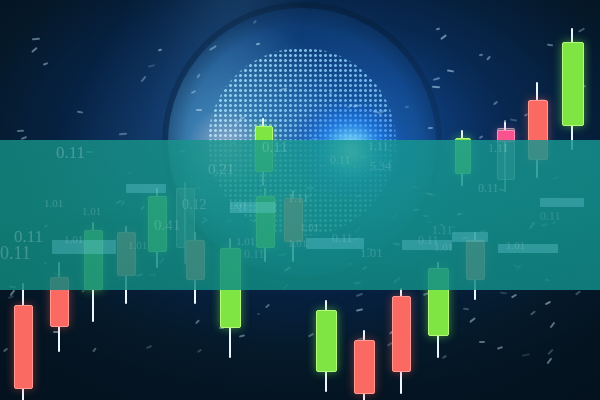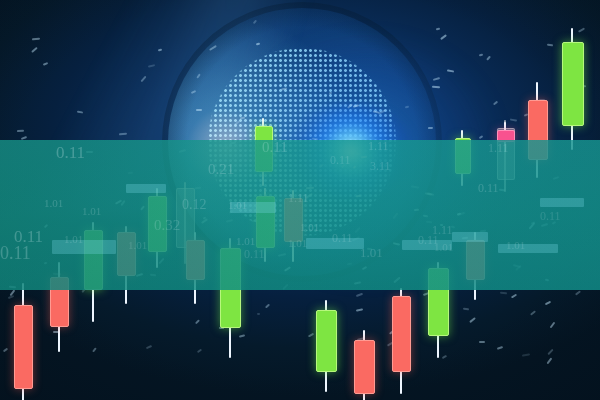--- a/index.html
+++ b/index.html
@@ -405,32 +405,32 @@
         <div class="bar" style="left: 498px; top: 104px; width: 60px; height: 9px;"></div>
         <div class="bar" style="left: 126px; top: 44px; width: 40px; height: 9px;"></div>
         <div class="bar" style="left: 540px; top: 58px; width: 44px; height: 9px;"></div>
       </div>
     <div id="band-numbers">
         <div class="num" style="left: 56px; top: 4px; font-size: 17px; opacity: 0.5;">0.11</div>
         <div class="num" style="left: 262px; top: 0px; font-size: 15px; opacity: 0.42;">0.11</div>
         <div class="num" style="left: 208px; top: 16px; font-size: 15px; opacity: 0.4; margin-top: 6px;">0.21</div>
         <div class="num" style="left: 368px; top: 0px; font-size: 12px; opacity: 0.38;">1.11</div>
         <div class="num" style="left: 488px; top: 2px; font-size: 12px; opacity: 0.36;">1.11</div>
-        <div class="num" style="left: 370px; top: 20px; font-size: 12px; opacity: 0.34;">3.11</div>
+        <div class="num" style="left: 370px; top: 20px; font-size: 12px; opacity: 0.34;">5.34</div>
         <div class="num" style="left: 44px; top: 58px; font-size: 11px; opacity: 0.4;">1.01</div>
         <div class="num" style="left: 82px; top: 66px; font-size: 11px; opacity: 0.36;">1.01</div>
         <div class="num" style="left: 182px; top: 58px; font-size: 14px; opacity: 0.38;">0.12</div>
         <div class="num" style="left: 228px; top: 60px; font-size: 11px; opacity: 0.34;">1.01</div>
         <div class="num" style="left: 288px; top: 52px; font-size: 12px; opacity: 0.36;">1.11</div>
         <div class="num" style="left: 478px; top: 42px; font-size: 12px; opacity: 0.38;">0.11</div>
         <div class="num" style="left: 330px; top: 14px; font-size: 12px; opacity: 0.3;">0.11</div>
         <div class="num" style="left: 14px; top: 88px; font-size: 17px; opacity: 0.48;">0.11</div>
         <div class="num" style="left: 0px; top: 104px; font-size: 18px; opacity: 0.46;">0.11</div>
         <div class="num" style="left: 64px; top: 94px; font-size: 11px; opacity: 0.36;">1.01</div>
-        <div class="num" style="left: 154px; top: 78px; font-size: 15px; opacity: 0.34;">0.32</div>
+        <div class="num" style="left: 154px; top: 78px; font-size: 15px; opacity: 0.34;">0.41</div>
         <div class="num" style="left: 236px; top: 96px; font-size: 11px; opacity: 0.36;">1.01</div>
         <div class="num" style="left: 300px; top: 82px; font-size: 11px; opacity: 0.34;">1.01</div>
         <div class="num" style="left: 288px; top: 98px; font-size: 11px; opacity: 0.32;">1.01</div>
         <div class="num" style="left: 332px; top: 92px; font-size: 12px; opacity: 0.34;">0.11</div>
         <div class="num" style="left: 432px; top: 84px; font-size: 12px; opacity: 0.34;">1.11</div>
         <div class="num" style="left: 418px; top: 94px; font-size: 12px; opacity: 0.32;">0.11</div>
         <div class="num" style="left: 360px; top: 106px; font-size: 13px; opacity: 0.36;">1.01</div>
         <div class="num" style="left: 434px; top: 102px; font-size: 11px; opacity: 0.3;">1.01</div>
         <div class="num" style="left: 506px; top: 100px; font-size: 11px; opacity: 0.32;">1.01</div>
         <div class="num" style="left: 244px; top: 108px; font-size: 12px; opacity: 0.3;">0.11</div>

